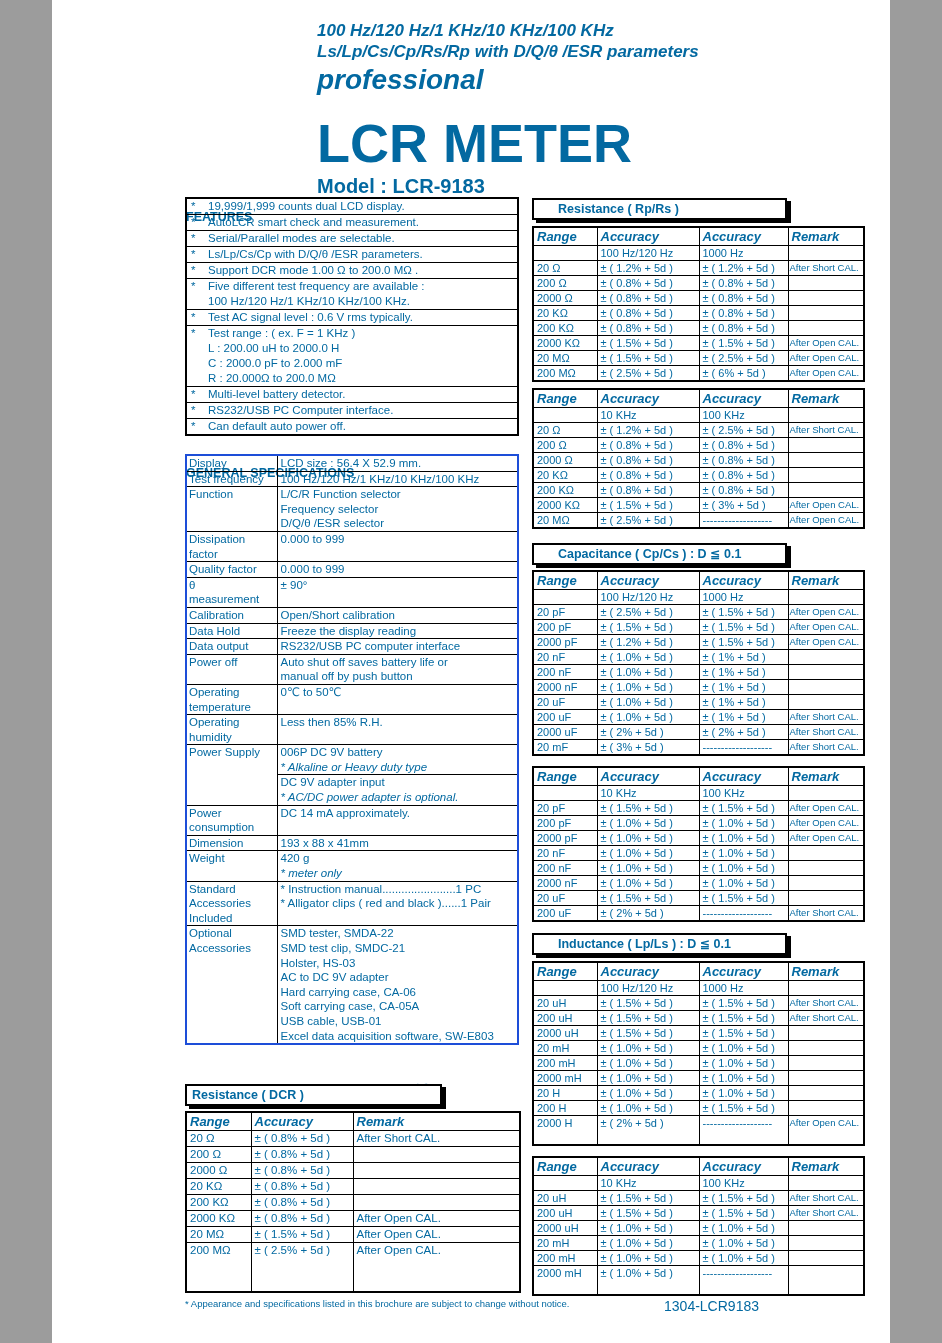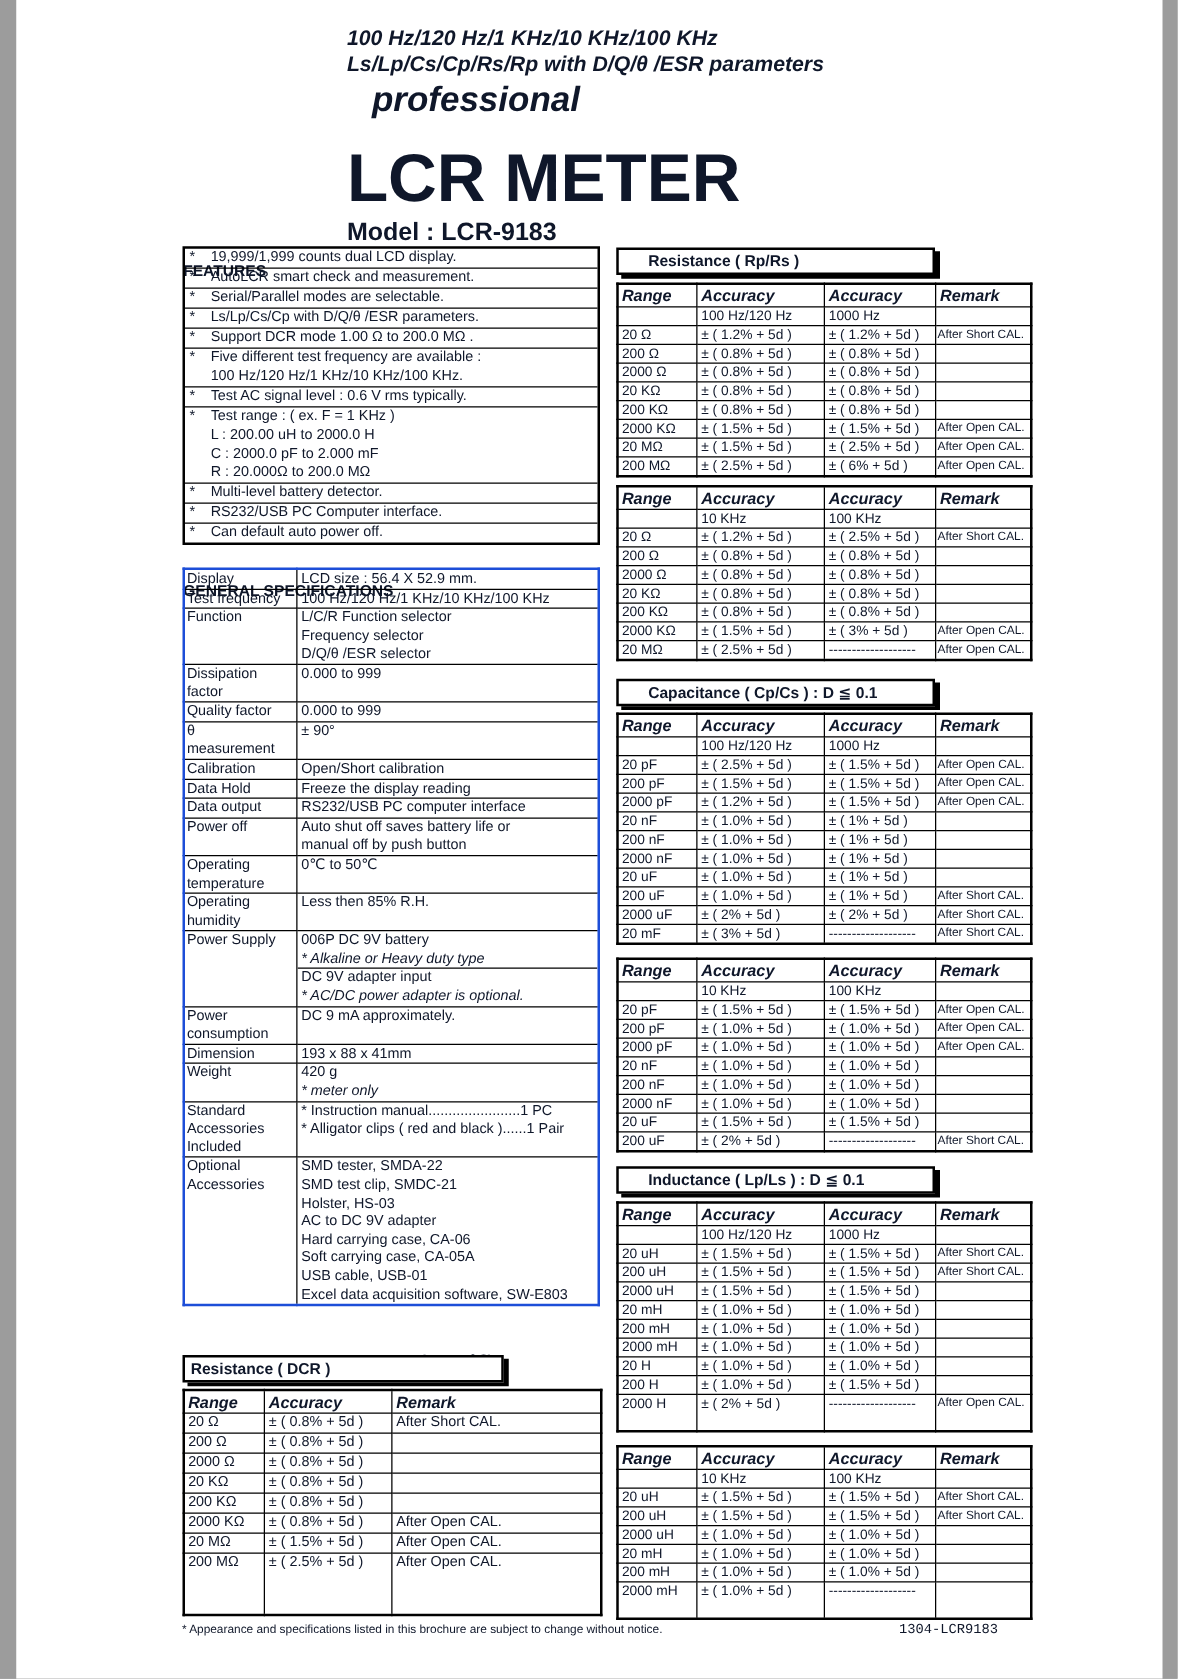--- a/index.html
+++ b/index.html
@@ -1,22 +1,22 @@
 <!DOCTYPE html>
 <html><head>
 <meta charset="utf-8">
 <style>
   html,body{margin:0;padding:0;background:#9c9c9c;}
-  #page{position:relative;width:917px;height:1343px;background:#ffffff;margin:0 auto;
-        font-family:"Liberation Sans","DejaVu Sans",sans-serif;color:#0f172a;overflow:hidden;}
+  #page{position:relative;width:838px;height:1343px;background:#ffffff;margin:0 auto;
+        font-family:"Liberation Sans","DejaVu Sans",sans-serif;color:#0369a1;overflow:hidden;}
 
   
   .hdr{position:absolute;left:265px;top:20px;}
   .h-sub{font-size:17px;font-weight:bold;font-style:italic;line-height:21px;white-space:nowrap;}
-  .h-prof{font-size:28px;font-weight:bold;font-style:italic;line-height:33px;margin-top:1px;margin-left:20px;}
+  .h-prof{font-size:28px;font-weight:bold;font-style:italic;line-height:33px;margin-top:1px;}
   .h-title{font-size:54px;font-weight:bold;line-height:58px;margin-top:18px;white-space:nowrap;}
   .h-model{font-size:20px;font-weight:bold;line-height:24px;margin-top:2px;}
 
   
   .heading{position:absolute;left:134px;font-size:12.5px;font-weight:bold;line-height:13px;white-space:nowrap;margin-top:27px;}
 
   
   .features{position:absolute;left:133px;width:334px;box-sizing:border-box;border:2px solid #000;font-size:11.5px;}
   .frow{display:flex;border-bottom:1px solid #000;}
   .frow:last-child{border-bottom:none;}
@@ -53,21 +53,21 @@
   .c4 col:nth-child(4){width:76px;}
   .c4 td:nth-child(4){font-size:9.5px;padding:0 1px;}
   .c3 col:nth-child(1){width:65px;}
   .c3 col:nth-child(2){width:102px;}
   .c3 col:nth-child(3){width:167px;}
   .tall28 tbody tr:last-child td{height:28px;vertical-align:top;}
   .tall50 tbody tr:last-child td{height:48px;vertical-align:top;}
 
   
   .foot-note{position:absolute;left:133px;top:1298px;font-size:9.5px;}
-  .foot-code{position:absolute;right:131px;top:1298px;font-size:11px;font-family:Liberation Mono, monospace;}
+  .foot-code{position:absolute;right:131px;top:1298px;font-size:14px;}
 </style>
 </head>
 <body>
 
 <div id="page">
 
   <div class="hdr">
     <div class="h-sub">100 Hz/120 Hz/1 KHz/10 KHz/100 KHz</div>
     <div class="h-sub">Ls/Lp/Cs/Cp/Rs/Rp with D/Q/θ /ESR parameters</div>
     <div class="h-prof">professional</div>
@@ -298,21 +298,21 @@
             </div>
           </td>
         </tr>
         <tr>
           <td class="lbl">
             <div>Power</div>
             <div>consumption</div>
           </td>
           <td class="val">
             <div class="block">
-              <div class="line">DC 9 mA approximately.</div>
+              <div class="line">DC 14 mA approximately.</div>
             </div>
           </td>
         </tr>
         <tr>
           <td class="lbl">
             <div>Dimension</div>
           </td>
           <td class="val">
             <div class="block">
               <div class="line">193 x 88 x 41mm</div>

